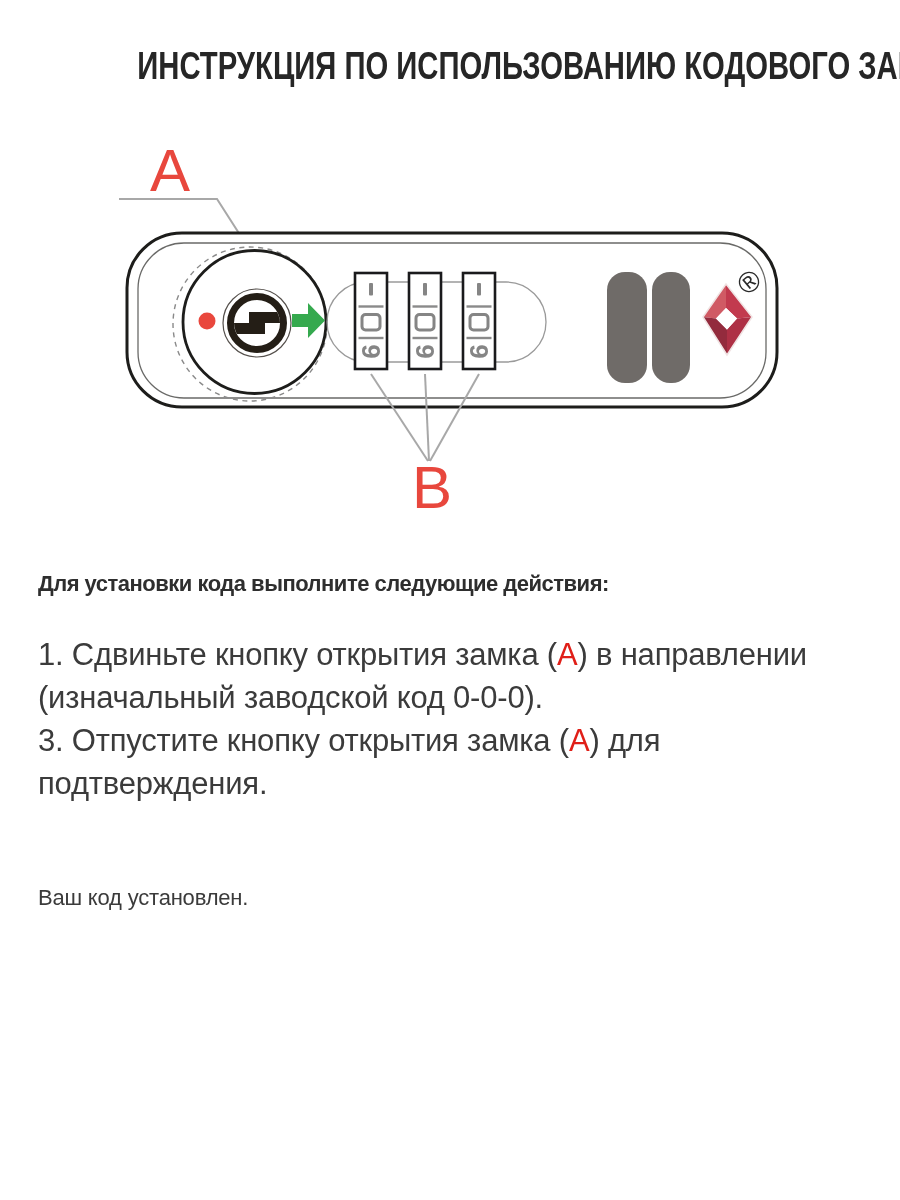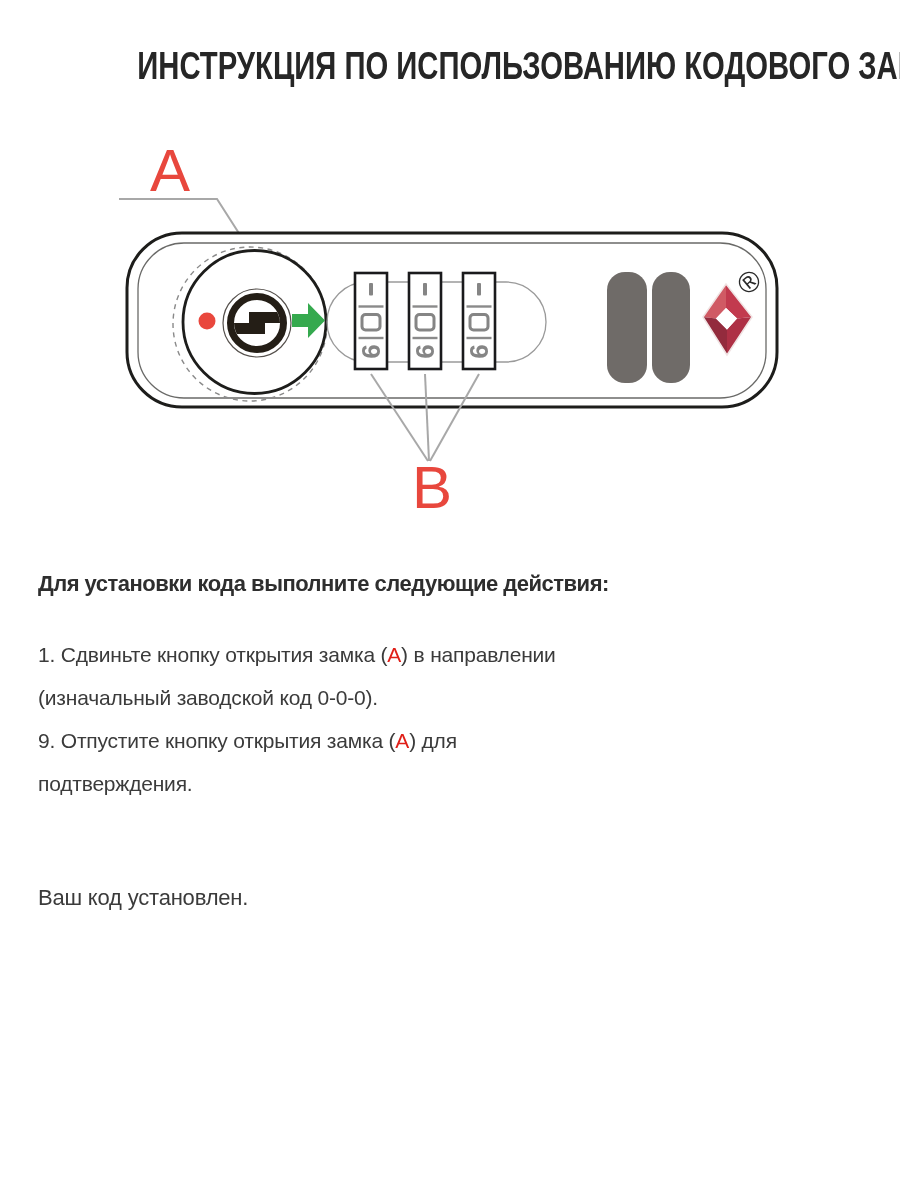--- a/index.html
+++ b/index.html
@@ -13,21 +13,21 @@
     font-size:39px; font-weight:bold; color:#262626; white-space:nowrap;
     line-height:40px;
   }
   .title-inner { display:inline-block; transform:scaleX(0.75); transform-origin:center; }
   .diagram-svg { position:absolute; top:0; left:0; }
   .heading {
     position:absolute; top:539px; left:38px; font-size:22px; font-weight:bold;
     color:#2e2e2e; letter-spacing:-0.5px; white-space:nowrap;margin-top:32px;
   }
   .steps {
-    position:absolute; top:633px; left:38px; font-size:21px; line-height:43px;
+    position:absolute; top:633px; left:38px; font-size:31px; line-height:43px;
     color:#3b3b3b; white-space:nowrap; letter-spacing:-0.2px;
   }
   .confirm {
     position:absolute; top:885px; left:38px; font-size:22px; color:#3b3b3b;
     letter-spacing:-0.2px;
   }
   .reuse {
     position:absolute; top:1018px; left:38px; font-size:30px; line-height:43px;
     color:#3b3b3b; white-space:nowrap; letter-spacing:-0.2px;
   }
@@ -109,21 +109,21 @@
       <polygon points="726,284 752,317 727,355 703,317" fill="none" stroke="#f0e3e3" stroke-width="1.5"></polygon>
     </g>
     <text class="svg-label" x="749" y="282" transform="rotate(-40 749 282)" font-size="29" fill="#2a2a2a" text-anchor="middle" dominant-baseline="central">®</text>
   </svg>
 
   <div class="heading">Для установки кода выполните следующие действия:</div>
 
   <div class="steps">
     <div class="line"><span>1. Сдвиньте кнопку открытия замка (</span><span class="red">А</span><span>) в направлении</span></div>
     <div class="line"><span>(изначальный заводской код 0-0-0).</span></div>
-    <div class="line"><span>9. Отпустите кнопку открытия замка (</span><span class="red">А</span><span>) для</span></div>
+    <div class="line"><span>3. Отпустите кнопку открытия замка (</span><span class="red">А</span><span>) для</span></div>
     <div class="line"><span>подтверждения.</span></div>
   </div>
 
   <div class="confirm">Ваш код установлен.</div>
 
   <div class="reuse">
   </div>
 
 </div>
 

